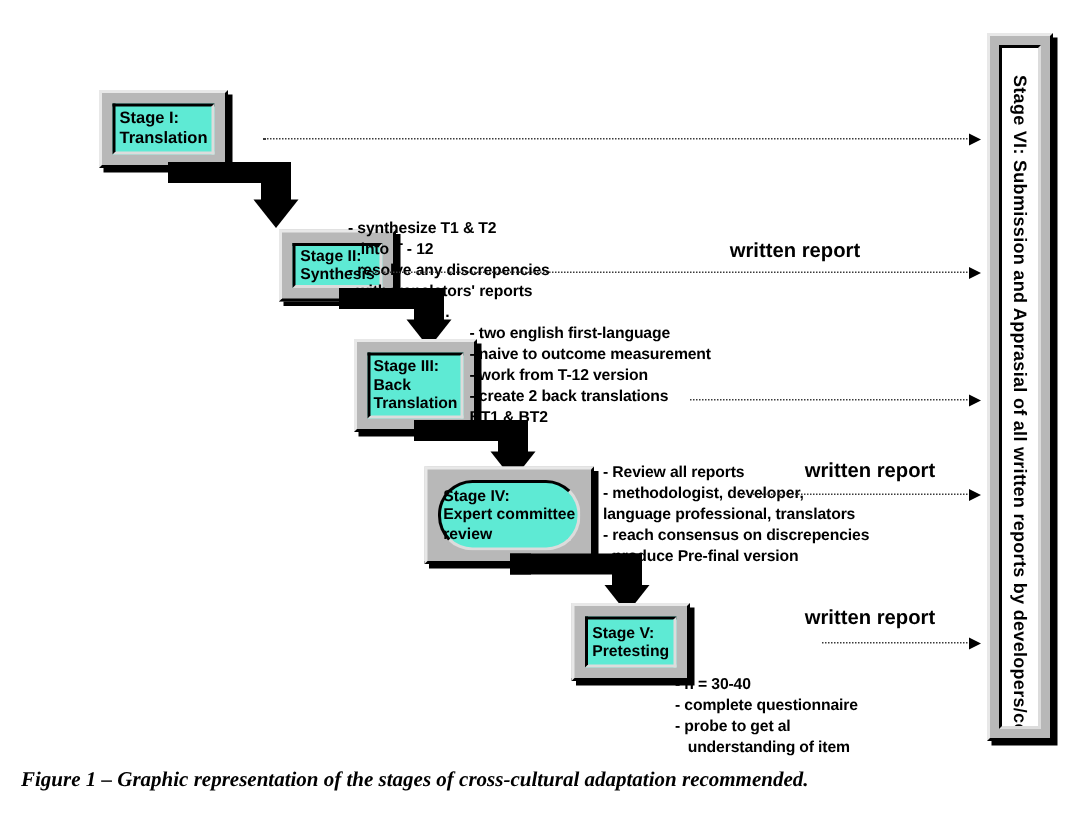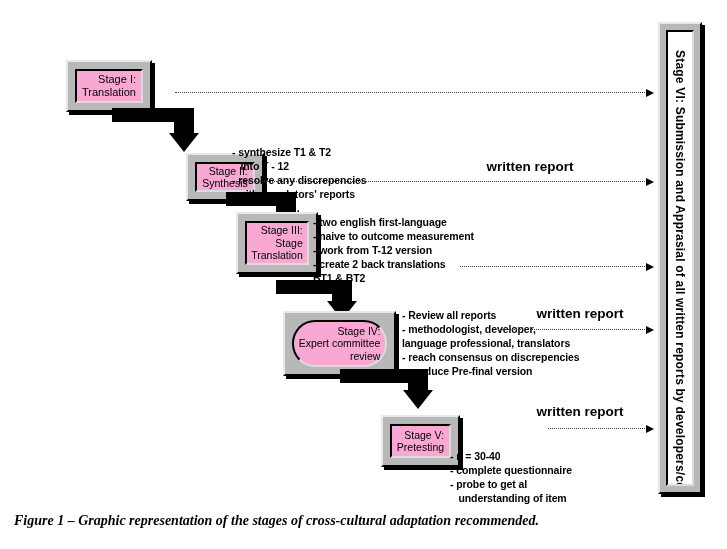--- a/index.html
+++ b/index.html
@@ -18,28 +18,28 @@
     padding:7px;
     border-top:2px solid #e8e8e8;
     border-left:2px solid #e8e8e8;
     border-right:2px solid #000000;
     border-bottom:2px solid #000000;
     box-shadow:3px 3px 0 0 #000000;
   }
   .stage-box .inner{
     box-sizing:border-box;
     width:100%;height:100%;
-    background:#f9a8d4;
+    background:#5eead4;
     border-top:2px solid #000000;
     border-left:2px solid #000000;
     border-right:2px solid #dcdcdc;
     border-bottom:2px solid #dcdcdc;
     display:flex;align-items:center;justify-content:center;
-    text-align:right;
-    font-weight:normal;
+    text-align:left;
+    font-weight:bold;
     line-height:1.18;
   }
   .stage-box .inner span{display:block;}
 
   
   .desc{
     position:absolute;
     font-size:10.5px;
     font-weight:bold;
     line-height:1.33;
@@ -157,25 +157,25 @@
   with translators' reports
                        .</div>
 
   <div class="elbow" style="left:226px;top:192px;width:110px;height:62px;">
     <div class="nub" style="left:0px;top:0px;width:14px;height:14px;"></div>
     <div class="bar" style="left:0px;top:0px;width:70px;height:14px;"></div>
     <div class="stem" style="left:50px;top:0px;width:20px;height:22px;"></div>
     <div class="tip" style="left:45px;top:21px;"></div>
   </div>
 
-  <div class="stage-box" id="box3" style="left:236px;top:212px;width:82px;height:62px;">
+  <div class="stage-box" id="box3" style="left:236px;top:226px;width:82px;height:62px;">
     <div class="inner" style="font-size:10.5px;">
       <div>
         <span>Stage III:</span>
-        <span>Stage</span>
+        <span>Back</span>
         <span>Translation</span>
       </div>
     </div>
   </div>
   <div class="desc" style="left:313px;top:216px;">- two english first-language
 - naive to outcome measurement
 - work from T-12 version
 - create 2 back translations
 BT1 &amp; BT2</div>
 
@@ -201,21 +201,21 @@
 - reach consensus on discrepencies
 - produce Pre-final version</div>
 
   <div class="elbow" style="left:340px;top:369px;width:130px;height:62px;">
     <div class="nub" style="left:0px;top:0px;width:14px;height:14px;"></div>
     <div class="bar" style="left:0px;top:0px;width:88px;height:14px;"></div>
     <div class="stem" style="left:68px;top:0px;width:20px;height:22px;"></div>
     <div class="tip" style="left:63px;top:21px;"></div>
   </div>
 
-  <div class="stage-box" id="box5" style="left:381px;top:402px;width:79px;height:52px;margin-top:13px;">
+  <div class="stage-box" id="box5" style="left:381px;top:402px;width:79px;height:52px;">
     <div class="inner" style="font-size:10.5px;">
       <div>
         <span>Stage V:</span>
         <span>Pretesting</span>
       </div>
     </div>
   </div>
   <div class="desc" style="left:450px;top:406px;margin-top:44px;">- n = 30-40
 - complete questionnaire
 - probe to get al

